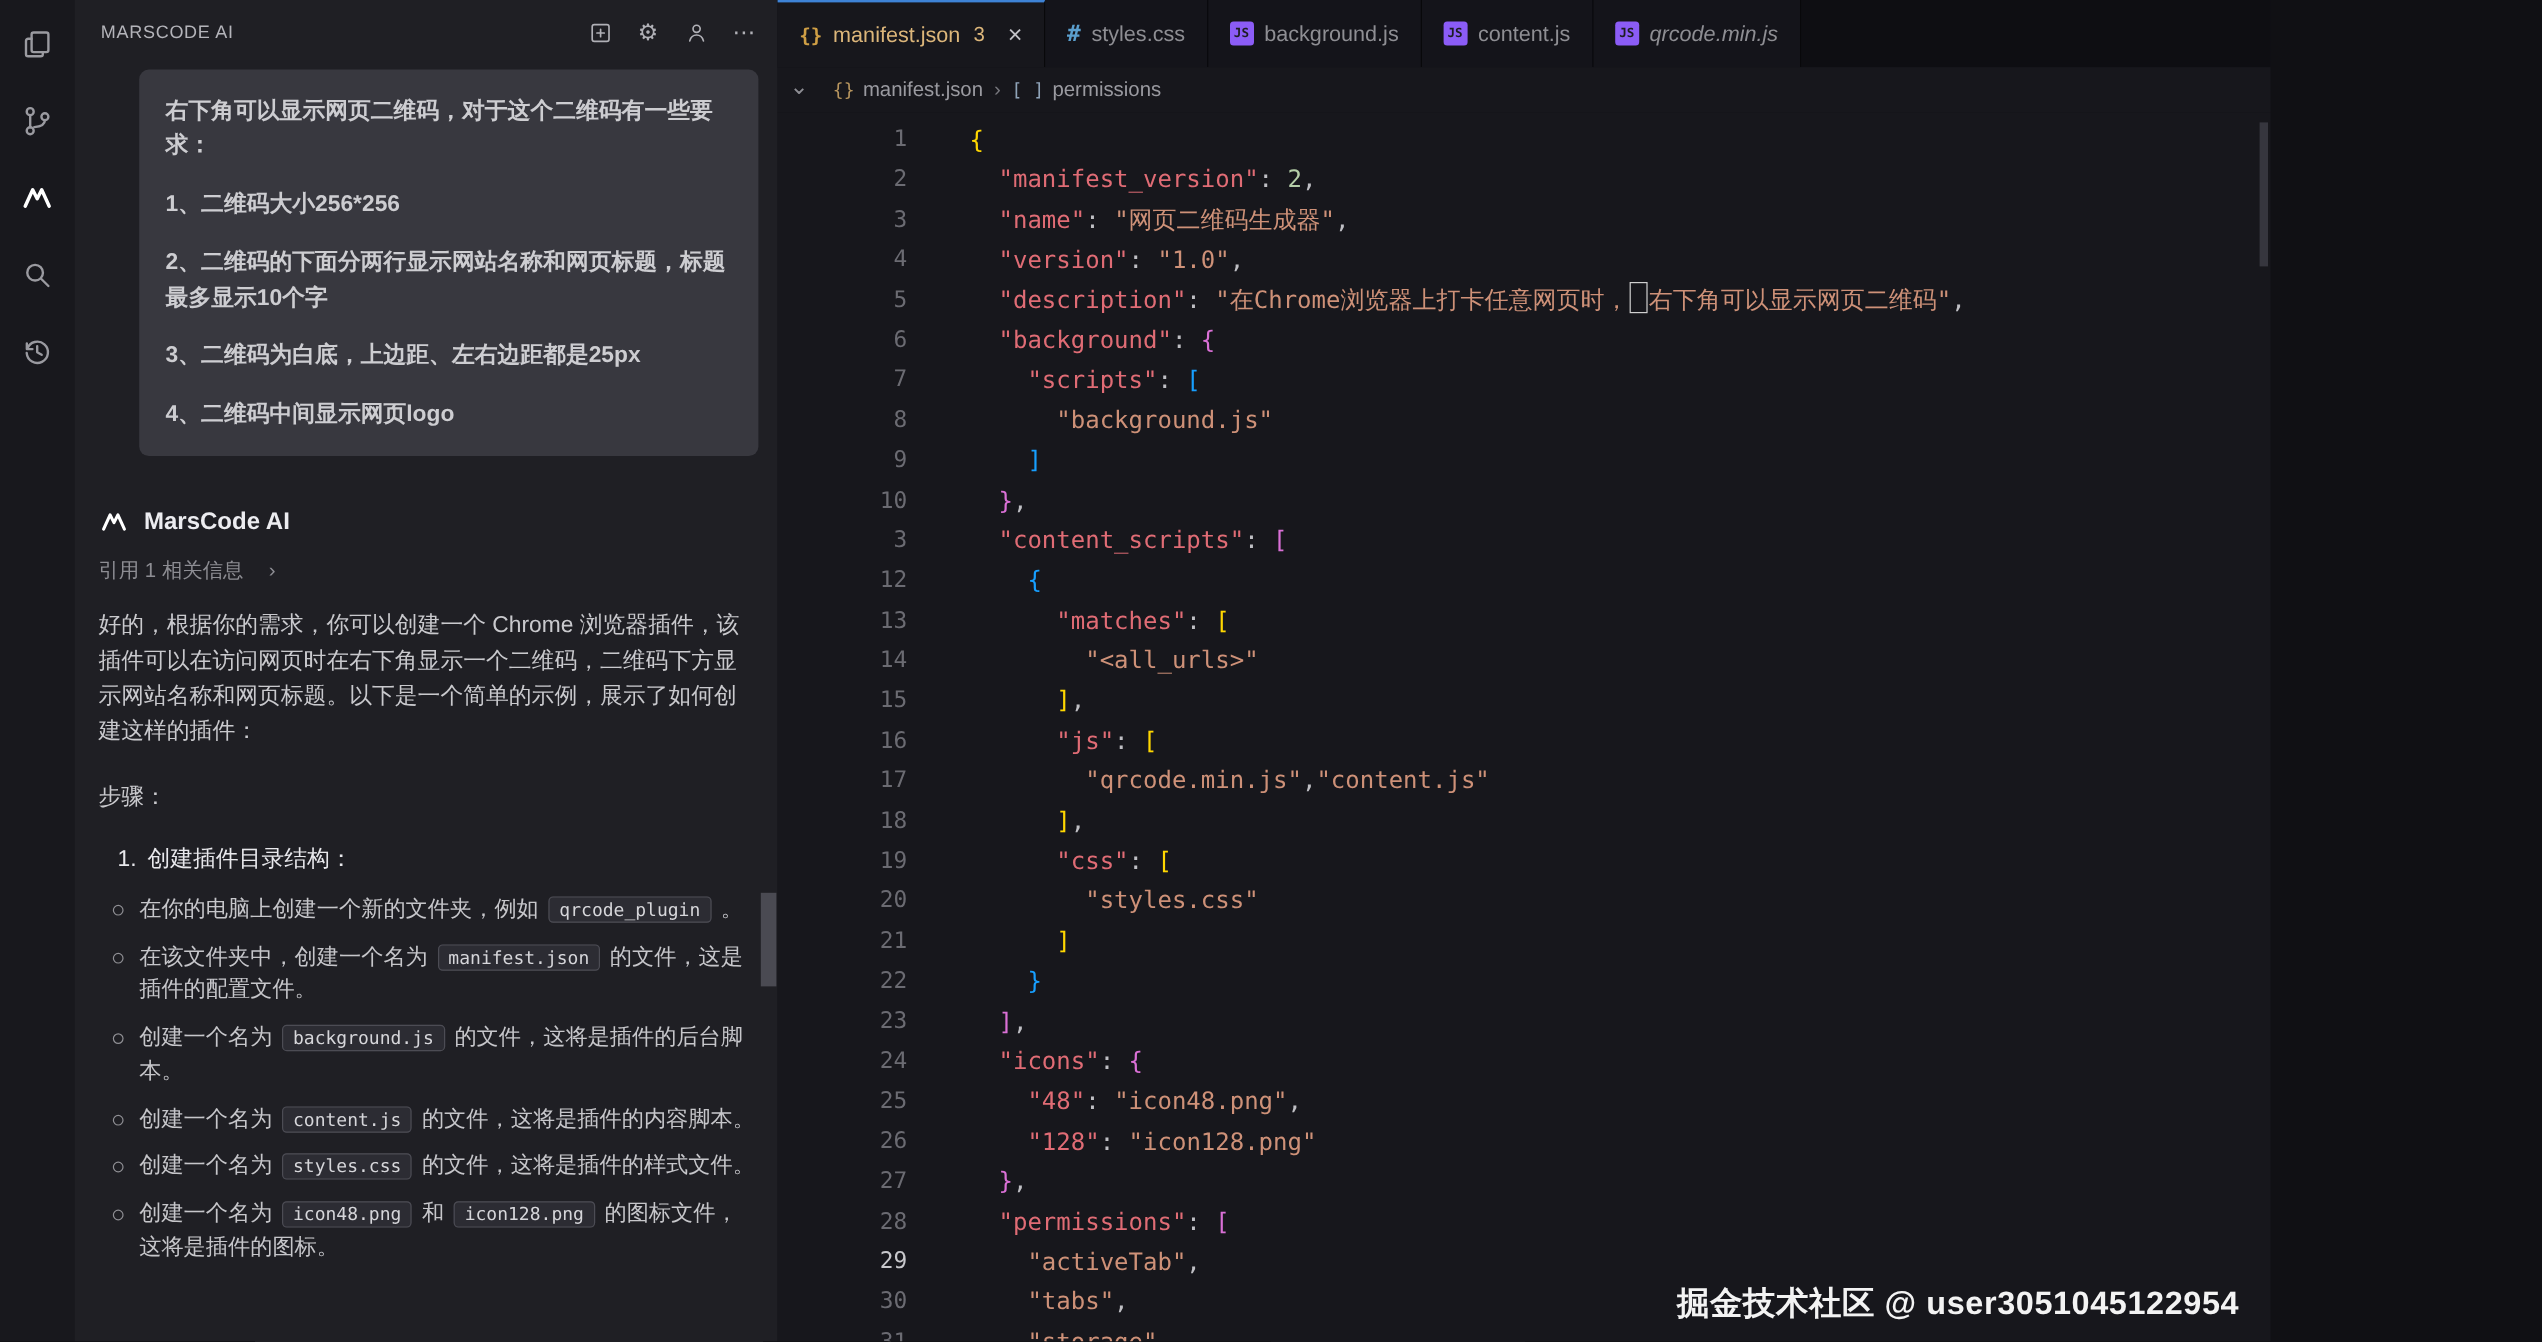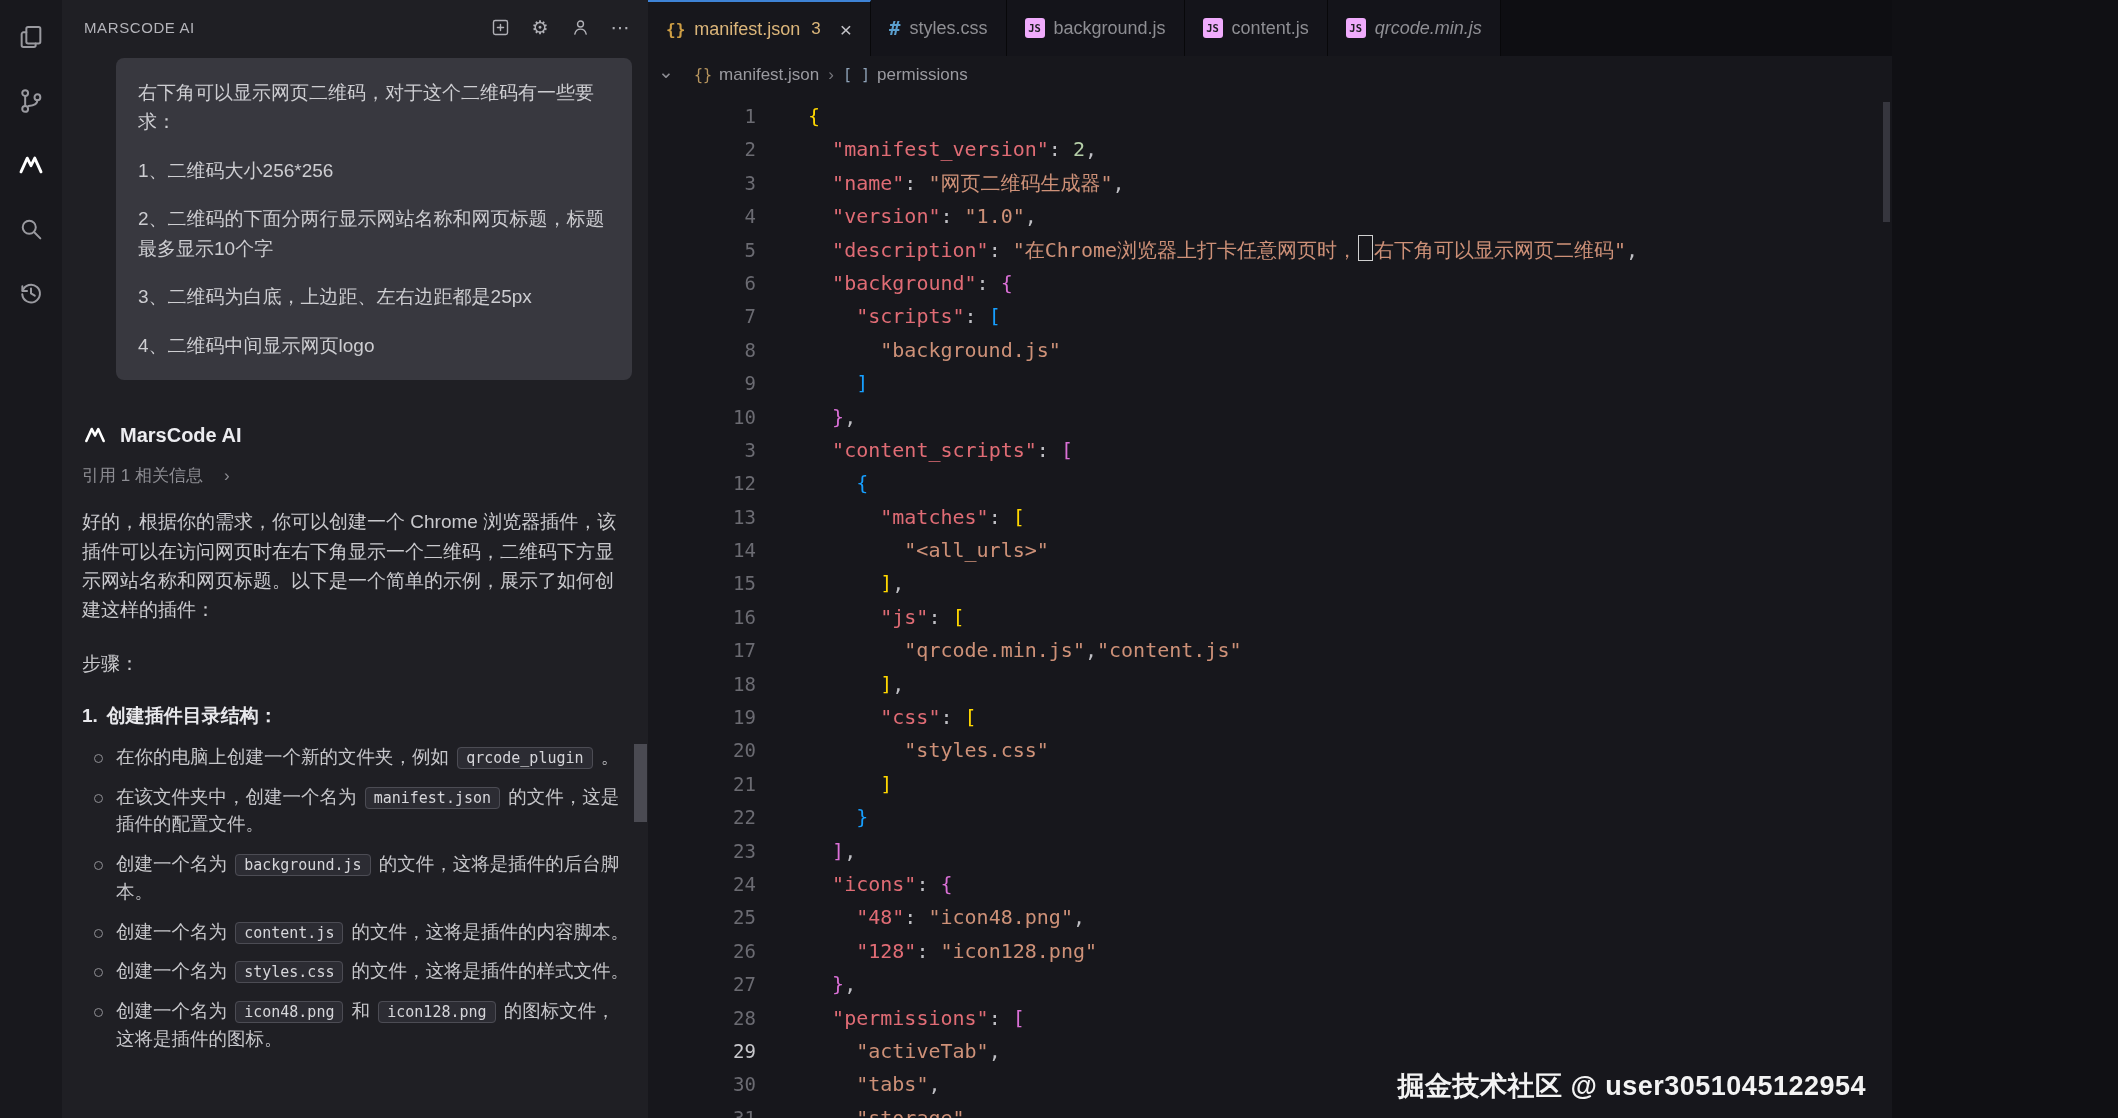--- a/index.html
+++ b/index.html
@@ -15,49 +15,49 @@
   
   .sidebar{width:586px;background:#1f1f24;flex:none;position:relative;overflow:hidden;display:flex;flex-direction:column;}
   .sb-header{height:54px;display:flex;align-items:center;justify-content:space-between;padding:0 12px 0 22px;flex:none;}
   .sb-title{color:#b4b4ba;font-size:15px;letter-spacing:.6px;}
   .sb-icons{display:flex;align-items:center;gap:8px;}
   .sb-ic{width:32px;height:32px;display:flex;align-items:center;justify-content:center;color:#b0b0b6;cursor:pointer;border-radius:5px;}
   .sb-ic svg{stroke:#b0b0b6;fill:none;stroke-width:1.6;stroke-linecap:round;}
   .sb-ic.txt{font-size:19px;line-height:1;}
   .chat{flex:1;overflow:hidden;padding:0 16px 0 20px;}
   .user-msg{background:#38383f;border-radius:8px;padding:20px 22px;margin:4px 0 0 34px;color:#cdcdd1;font-size:19px;line-height:1.55;}
-  .um-line{margin:0 0 19px;}
+  .um-line{margin:0 0 19px;font-weight:bold;}
   .um-line:last-child{margin-bottom:0;}
   .bot-head{display:flex;align-items:center;gap:12px;margin-top:42px;}
   .bot-name{font-size:20px;font-weight:bold;color:#ececf0;}
   .citation{display:flex;align-items:center;gap:21px;color:#8d8d93;font-size:17px;margin:16px 0 6px;cursor:pointer;}
   .intro{margin:20px 0;line-height:1.55;color:#c9c9cd;font-size:19px;}
   .steps-label{margin:26px 0 6px;color:#c9c9cd;font-size:19px;}
   .step{margin:26px 0 8px;color:#c9c9cd;font-size:19px;}
-  .step-head{font-weight:bold;color:#e8e8ec;}
+  .step-head{font-weight:normal;color:#e8e8ec;margin-left:16px;}
   .step-head .num{margin-right:9px;}
   .step ul{list-style:none;margin:14px 0 0;padding:0 0 0 4px;}
   .step li{position:relative;padding-left:30px;margin:12px 0;line-height:1.5;color:#c6c6ca;font-size:18.5px;}
   .step li::before{content:"";position:absolute;left:8px;top:11px;width:7px;height:7px;border:1.4px solid #8f8f94;border-radius:50%;}
   .chip{font-family:"DejaVu Sans Mono",monospace;font-size:15px;background:#2c2c33;border:1px solid #4c4c54;border-radius:4px;padding:1px 8px;margin:0 3px;color:#d6d6da;white-space:nowrap;}
   .sb-thumb{position:absolute;right:1px;top:744px;width:13px;height:78px;background:#4a4a52;}
 
   
   .editor-col{flex:1;display:flex;flex-direction:column;background:#17171c;min-width:0;}
   .tabbar{height:56px;background:#0e0e12;display:flex;align-items:stretch;flex:none;}
   .tab{display:flex;align-items:center;gap:9px;padding:0 18px;background:#14141a;border-right:1px solid #08080a;color:#8e8e93;font-size:18px;position:relative;cursor:pointer;white-space:nowrap;}
   .tab.active{background:#17171c;border-top:2px solid #3e83d6;}
   .tab.active .tab-label,.tab.active .tab-badge{color:#dcb67a;}
   .tab.preview .tab-label{font-style:italic;}
   .tab-badge{margin-left:2px;font-size:17px;}
   .tab-close{color:#c3c3c8;font-size:21px;margin-left:10px;line-height:1;}
   .fic{font-family:"DejaVu Sans Mono",monospace;font-weight:bold;flex:none;}
   .fic-json{color:#cf9f45;font-size:16px;}
   .fic-css{color:#5b9fce;font-size:19px;}
-  .fic-js{display:inline-flex;align-items:center;justify-content:center;width:20px;height:20px;border-radius:3px;background:#f0abfc;color:#1d1d22;font-size:10.5px;}
+  .fic-js{display:inline-flex;align-items:center;justify-content:center;width:20px;height:20px;border-radius:3px;background:#8b5cf6;color:#1d1d22;font-size:10.5px;}
 
   .breadcrumb{height:38px;display:flex;align-items:center;padding-left:46px;position:relative;color:#9a9aa0;font-size:17px;flex:none;background:#17171c;}
   .bc-chevron{position:absolute;left:10px;top:4px;color:#8d8d93;font-size:19px;}
   .bc-item{display:flex;align-items:center;gap:7px;cursor:pointer;}
   .bc-icon{font-family:"DejaVu Sans Mono",monospace;font-size:15px;color:#b7955e;}
   .bc-icon.arr{color:#8fa3b8;}
   .bc-sep{margin:0 9px;color:#77777d;}
 
   .code{flex:1;position:relative;overflow:hidden;background:#17171c;font-family:"DejaVu Sans Mono",monospace;font-size:20px;padding-top:6px;}
   .code-line{display:flex;height:33.4px;line-height:33.4px;white-space:pre;}

